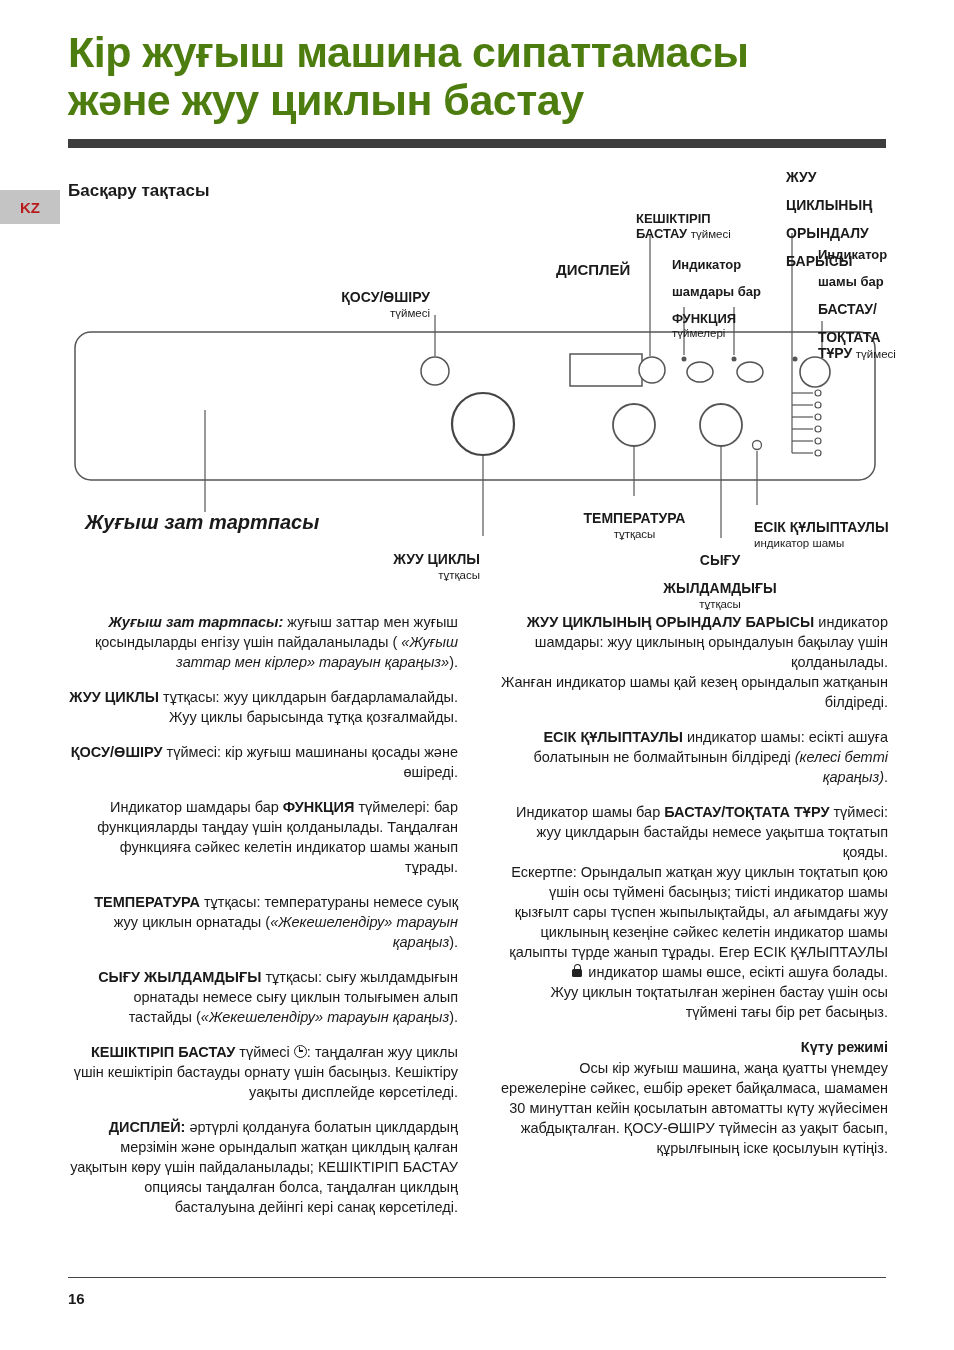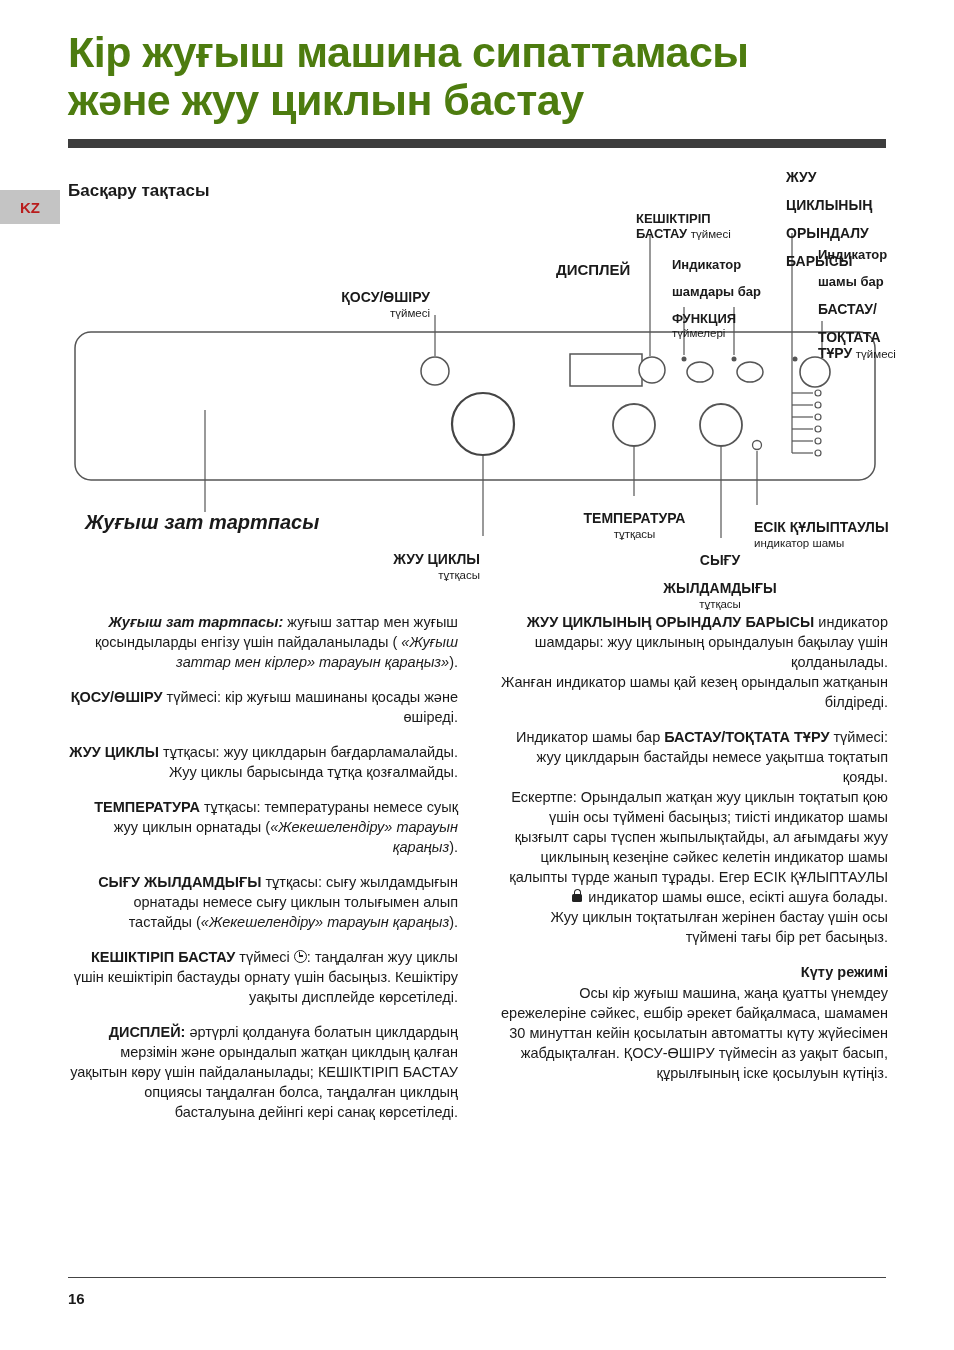--- a/index.html
+++ b/index.html
@@ -169,30 +169,32 @@
     </div>
 
     <div class="dlabel sz14" style="left:754px;top:352px;">
       <div class="lb">ЕСІК ҚҰЛЫПТАУЛЫ</div>
       <div class="ln">индикатор шамы</div>
     </div>
   </div>
 
   <div class="col col-left">
     <p><span class="b i">Жуғыш зат тартпасы:</span><span> жуғыш заттар мен жуғыш қосындыларды енгізу үшін пайдаланылады ( </span><span class="i">«Жуғыш заттар мен кірлер» тарауын қараңыз»</span><span>).</span></p>
+    <p><span class="b">ЖУУ ЦИКЛЫ</span><span> тұтқасы: жуу циклдарын бағдарламалайды. Жуу циклы барысында тұтқа қозғалмайды.</span></p>
     <p><span class="b">ҚОСУ/ӨШІРУ</span><span> түймесі: кір жуғыш машинаны қосады және өшіреді.</span></p>
-    <p><span class="b">ЖУУ ЦИКЛЫ</span><span> тұтқасы: жуу циклдарын бағдарламалайды. Жуу циклы барысында тұтқа қозғалмайды.</span></p>
+    <p><span>Индикатор шамдары бар </span><span class="b">ФУНКЦИЯ</span><span> түймелері: бар функцияларды таңдау үшін қолданылады. Таңдалған функцияға сәйкес келетін индикатор шамы жанып тұрады.</span></p>
     <p><span class="b">ТЕМПЕРАТУРА</span><span> тұтқасы: температураны немесе суық жуу циклын орнатады (</span><span class="i">«Жекешелендіру» тарауын қараңыз</span><span>).</span></p>
     <p><span class="b">СЫҒУ ЖЫЛДАМДЫҒЫ</span><span> тұтқасы: сығу жылдамдығын орнатады немесе сығу циклын толығымен алып тастайды (</span><span class="i">«Жекешелендіру» тарауын қараңыз</span><span>).</span></p>
     <p><span class="b">КЕШІКТІРІП БАСТАУ</span><span> түймесі </span><span class="glyph-clock"></span><span>: таңдалған жуу циклы үшін кешіктіріп бастауды орнату үшін басыңыз. Кешіктіру уақыты дисплейде көрсетіледі.</span></p>
     <p><span class="b">ДИСПЛЕЙ:</span><span> әртүрлі қолдануға болатын циклдардың мерзімін және орындалып жатқан циклдың қалған уақытын көру үшін пайдаланылады; КЕШІКТІРІП БАСТАУ опциясы таңдалған болса, таңдалған циклдың басталуына дейінгі кері санақ көрсетіледі.</span></p>
   </div>
 
   <div class="col col-right">
     <p><span class="b">ЖУУ ЦИКЛЫНЫҢ ОРЫНДАЛУ БАРЫСЫ</span><span> индикатор шамдары: жуу циклының орындалуын бақылау үшін қолданылады.</span><br><span>Жанған индикатор шамы қай кезең орындалып жатқанын білдіреді.</span></p>
+    <p><span class="b">ЕСІК ҚҰЛЫПТАУЛЫ</span><span> индикатор шамы: есікті ашуға болатынын не болмайтынын білдіреді </span><span class="i">(келесі бетті қараңыз)</span><span>.</span></p>
     <p><span>Индикатор шамы бар </span><span class="b">БАСТАУ/ТОҚТАТА ТҰРУ</span><span> түймесі: жуу циклдарын бастайды немесе уақытша тоқтатып қояды.</span><br><span>Ескертпе: Орындалып жатқан жуу циклын тоқтатып қою үшін осы түймені басыңыз; тиісті индикатор шамы қызғылт сары түспен жыпылықтайды, ал ағымдағы жуу циклының кезеңіне сәйкес келетін индикатор шамы қалыпты түрде жанып тұрады. Егер ЕСІК ҚҰЛЫПТАУЛЫ </span><span class="glyph-lock"></span><span> индикатор шамы өшсе, есікті ашуға болады.</span><br><span>Жуу циклын тоқтатылған жерінен бастау үшін осы түймені тағы бір рет басыңыз.</span></p>
     <p class="heading"><span class="b">Күту режимі</span></p>
     <p><span>Осы кір жуғыш машина, жаңа қуатты үнемдеу ережелеріне сәйкес, ешбір әрекет байқалмаса, шамамен 30 минуттан кейін қосылатын автоматты күту жүйесімен жабдықталған. ҚОСУ-ӨШІРУ түймесін аз уақыт басып, құрылғының іске қосылуын күтіңіз.</span></p>
   </div>
 
   <div class="footer-rule"></div>
   <div class="page-number">16</div>
 
 </div>
 

